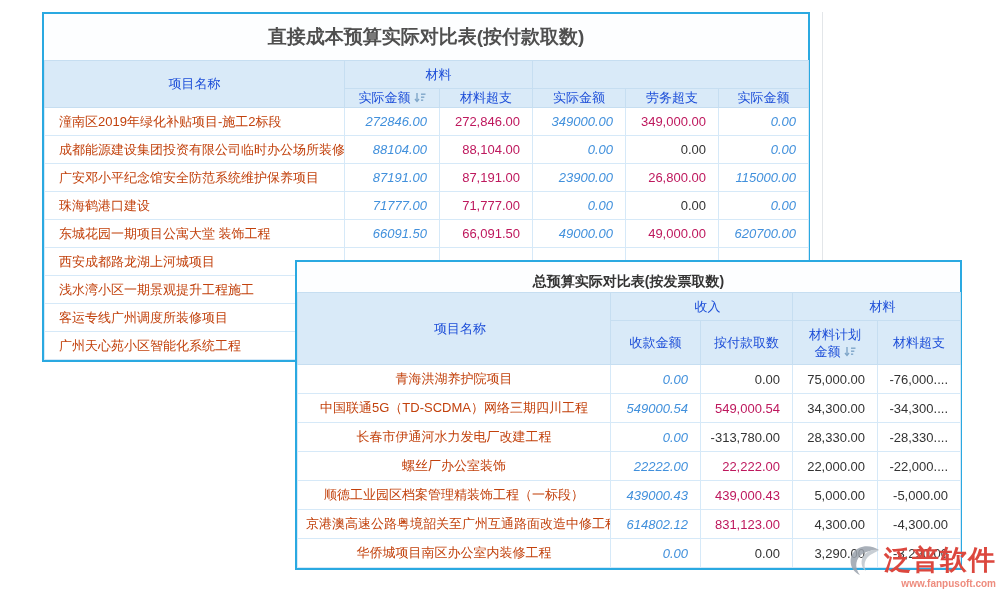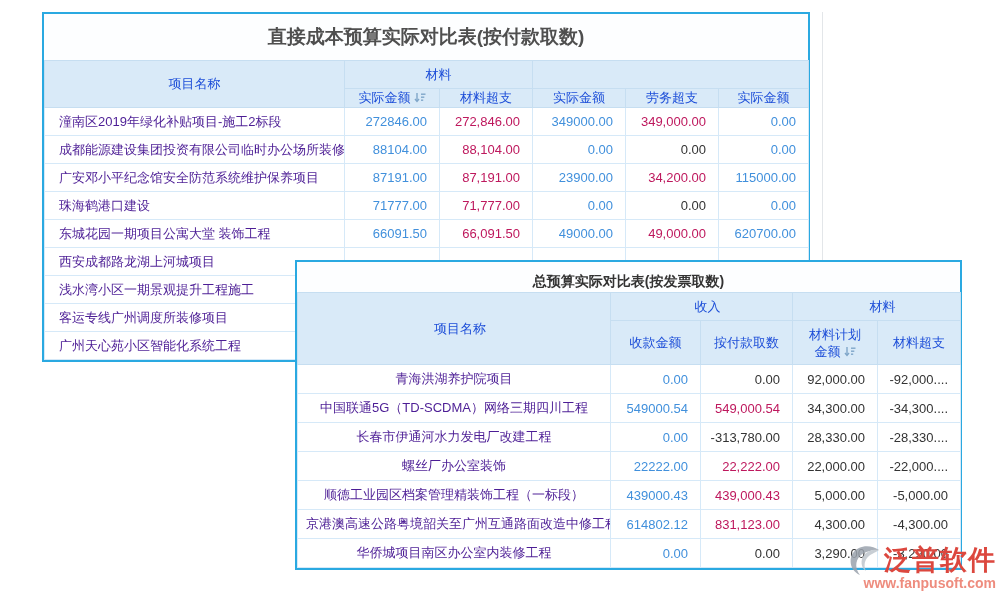--- a/index.html
+++ b/index.html
@@ -40,24 +40,24 @@
   .t2 tr.sub-row th  { height: 44px; white-space: normal; line-height: 17px; }
   td {
     border: 1px solid #D6E9F8;
     font-size: 13px;
     background: #fff;
     overflow: hidden;
     white-space: nowrap;
   }
   .t1 td { height: 28px; }
   .t2 td { height: 29px; }
-  td.name { text-align: left; padding: 0 6px 0 14px; color: #4c1d95; }
+  td.name { text-align: left; padding: 0 6px 0 14px; color: #c2410c; }
   .t2 td.name { text-align: center; padding: 0 8px; }
   td.num  { text-align: right; padding-right: 12px; }
-  .blue { color: #4190DC; }
+  .blue { color: #4190DC; font-style: italic; }
   .red  { color: #be185d; }
   .dark { color: #333333; }
   .sort-svg { vertical-align: -1px; margin-left: 3px; }
   .edge-line {
     position: absolute;
     left: 822px; top: 12px;
     width: 1px; height: 248px;
     background: #E3E6E9;
     z-index: 0;
   }
@@ -70,21 +70,21 @@
   }
   .wm-row { display: flex; align-items: center; justify-content: flex-end; }
   .wm-brand {
     font-size: 27px;
     font-weight: bold;
     color: #DC473E;
     letter-spacing: 1px;
     line-height: 30px;
   }
   .wm-url {
-    font-size: 14px;
+    font-size: 10px;
     font-weight: bold;
     color: #EE8C7E;
     line-height: 15px;
   }
 </style>
 </head>
 <body>
 
 <div class="edge-line"></div>
 
@@ -136,21 +136,21 @@
         <td class="num red">88,104.00</td>
         <td class="num blue">0.00</td>
         <td class="num dark">0.00</td>
         <td class="num blue">0.00</td>
       </tr>
       <tr>
         <td class="name">广安邓小平纪念馆安全防范系统维护保养项目</td>
         <td class="num blue">87191.00</td>
         <td class="num red">87,191.00</td>
         <td class="num blue">23900.00</td>
-        <td class="num red">34,200.00</td>
+        <td class="num red">26,800.00</td>
         <td class="num blue">115000.00</td>
       </tr>
       <tr>
         <td class="name">珠海鹤港口建设</td>
         <td class="num blue">71777.00</td>
         <td class="num red">71,777.00</td>
         <td class="num blue">0.00</td>
         <td class="num dark">0.00</td>
         <td class="num blue">0.00</td>
       </tr>
@@ -227,22 +227,22 @@
               </g>
             </svg></th>
         <th>材料超支</th>
       </tr>
     </thead>
     <tbody>
       <tr>
         <td class="name">青海洪湖养护院项目</td>
         <td class="num blue">0.00</td>
         <td class="num dark">0.00</td>
-        <td class="num dark">92,000.00</td>
-        <td class="num dark">-92,000....</td>
+        <td class="num dark">75,000.00</td>
+        <td class="num dark">-76,000....</td>
       </tr>
       <tr>
         <td class="name">中国联通5G（TD-SCDMA）网络三期四川工程</td>
         <td class="num blue">549000.54</td>
         <td class="num red">549,000.54</td>
         <td class="num dark">34,300.00</td>
         <td class="num dark">-34,300....</td>
       </tr>
       <tr>
         <td class="name">长春市伊通河水力发电厂改建工程</td>

